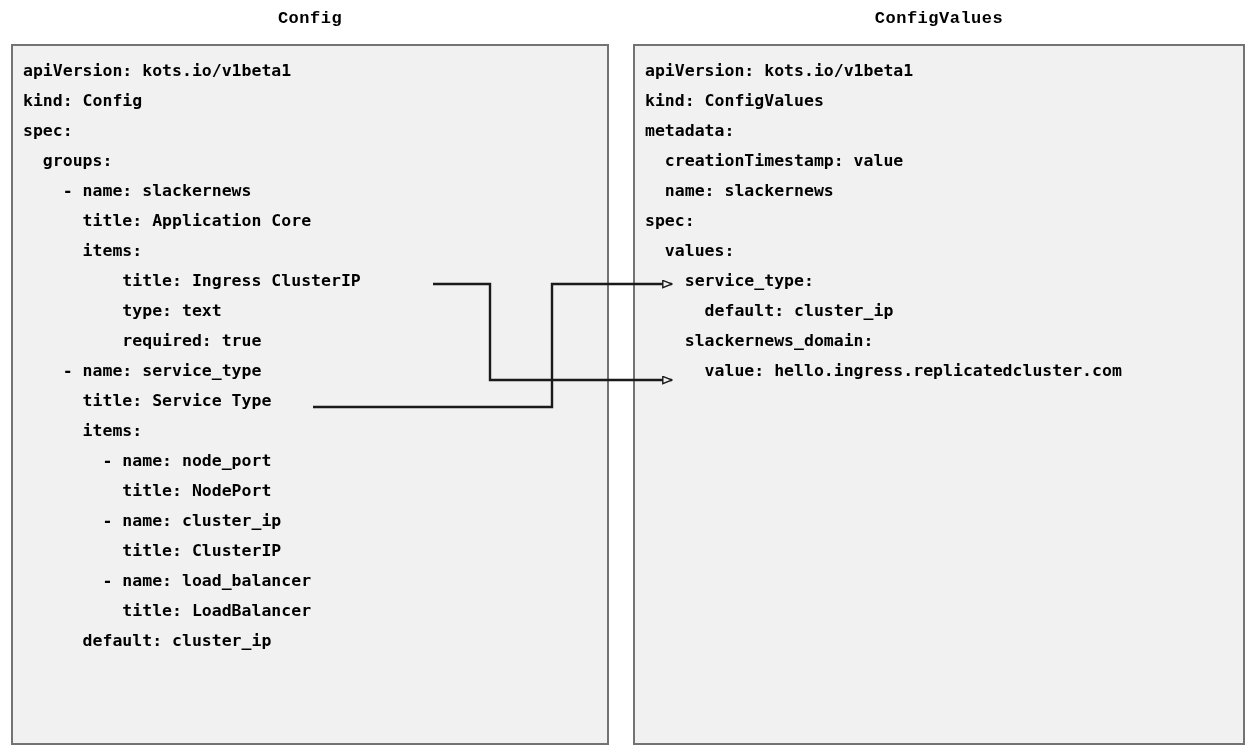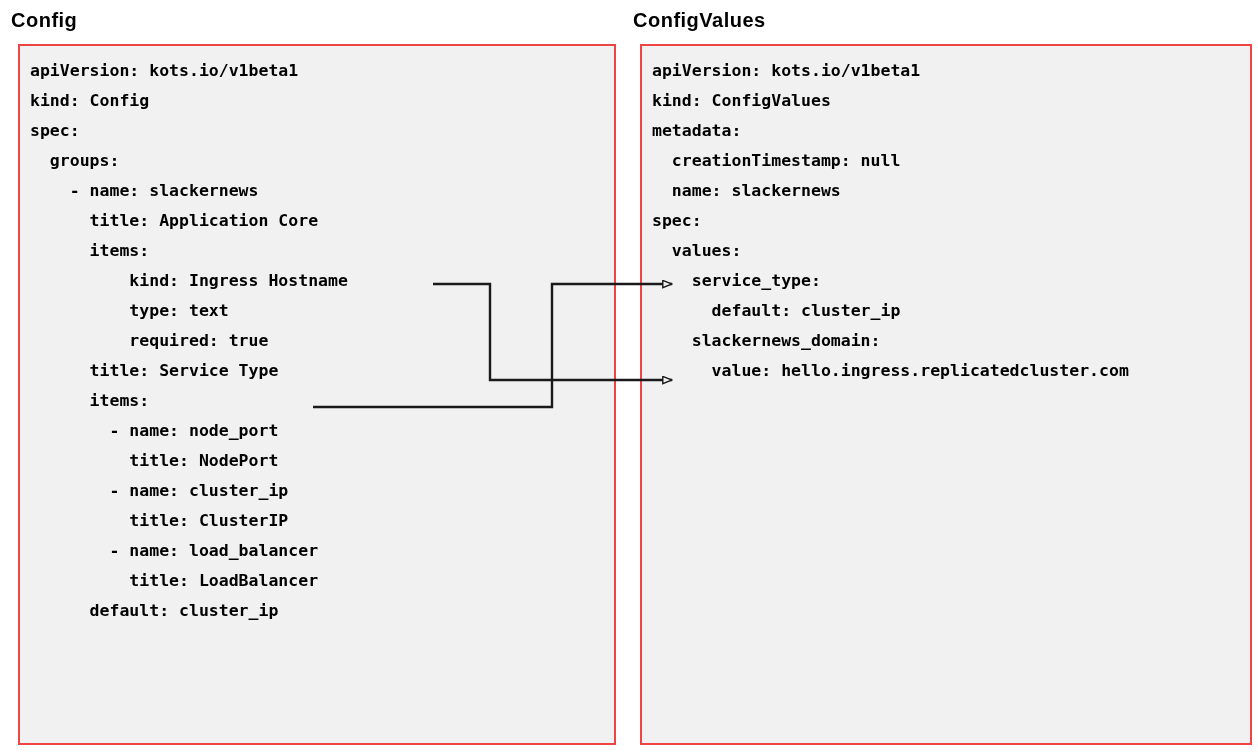--- a/index.html
+++ b/index.html
@@ -15,39 +15,38 @@
     position: relative;
     width: 1258px;
     height: 756px;
     background: #ffffff;
     overflow: hidden;
   }
 
   
   .panel-title {
     position: absolute;
-    font-family: Liberation Sans, sans-serif;
-    font-size: 20px;
+    font-family: Liberation Mono, monospace;
+    font-size: 17px;
     font-weight: bold;
     color: #000000;
-    text-align: left;
+    text-align: center;
     letter-spacing: 0.5px;
     white-space: nowrap;
   }
   #title-config  { left: 11px;  top: 9px;  width: 598px; }
   #title-values  { left: 633px; top: 9px;  width: 612px; }
 
   
   .panel {
     position: absolute;
     background: #f1f1f1;
-    border: 2px solid #ef4444;
+    border: 2px solid #737373;
     box-sizing: border-box;
     overflow: hidden;
-    margin-left: 7px;
   }
   #panel-config { left: 11px;  top: 44px; width: 598px;  height: 701px; }
   #panel-values { left: 633px; top: 44px; width: 612px;  height: 701px; }
 
   .code-block {
     position: absolute;
     left: 0;
     top: 0;
     padding: 10px 0 0 10px;
     margin: 0;
@@ -83,41 +82,42 @@
 
   <div class="panel" id="panel-config">
     <div class="code-block" id="config-code">
         <div class="code-line">apiVersion: kots.io/v1beta1</div>
         <div class="code-line">kind: Config</div>
         <div class="code-line">spec:</div>
         <div class="code-line">  groups:</div>
         <div class="code-line">    - name: slackernews</div>
         <div class="code-line">      title: Application Core</div>
         <div class="code-line">      items:</div>
-        <div class="code-line">          kind: Ingress Hostname</div>
+        <div class="code-line">          title: Ingress ClusterIP</div>
         <div class="code-line">          type: text</div>
         <div class="code-line">          required: true</div>
+        <div class="code-line">    - name: service_type</div>
         <div class="code-line">      title: Service Type</div>
         <div class="code-line">      items:</div>
         <div class="code-line">        - name: node_port</div>
         <div class="code-line">          title: NodePort</div>
         <div class="code-line">        - name: cluster_ip</div>
         <div class="code-line">          title: ClusterIP</div>
         <div class="code-line">        - name: load_balancer</div>
         <div class="code-line">          title: LoadBalancer</div>
         <div class="code-line">      default: cluster_ip</div>
       </div>
   </div>
 
   <div class="panel" id="panel-values">
     <div class="code-block" id="values-code">
         <div class="code-line">apiVersion: kots.io/v1beta1</div>
         <div class="code-line">kind: ConfigValues</div>
         <div class="code-line">metadata:</div>
-        <div class="code-line">  creationTimestamp: null</div>
+        <div class="code-line">  creationTimestamp: value</div>
         <div class="code-line">  name: slackernews</div>
         <div class="code-line">spec:</div>
         <div class="code-line">  values:</div>
         <div class="code-line">    service_type:</div>
         <div class="code-line">      default: cluster_ip</div>
         <div class="code-line">    slackernews_domain:</div>
         <div class="code-line">      value: hello.ingress.replicatedcluster.com</div>
       </div>
   </div>
 

